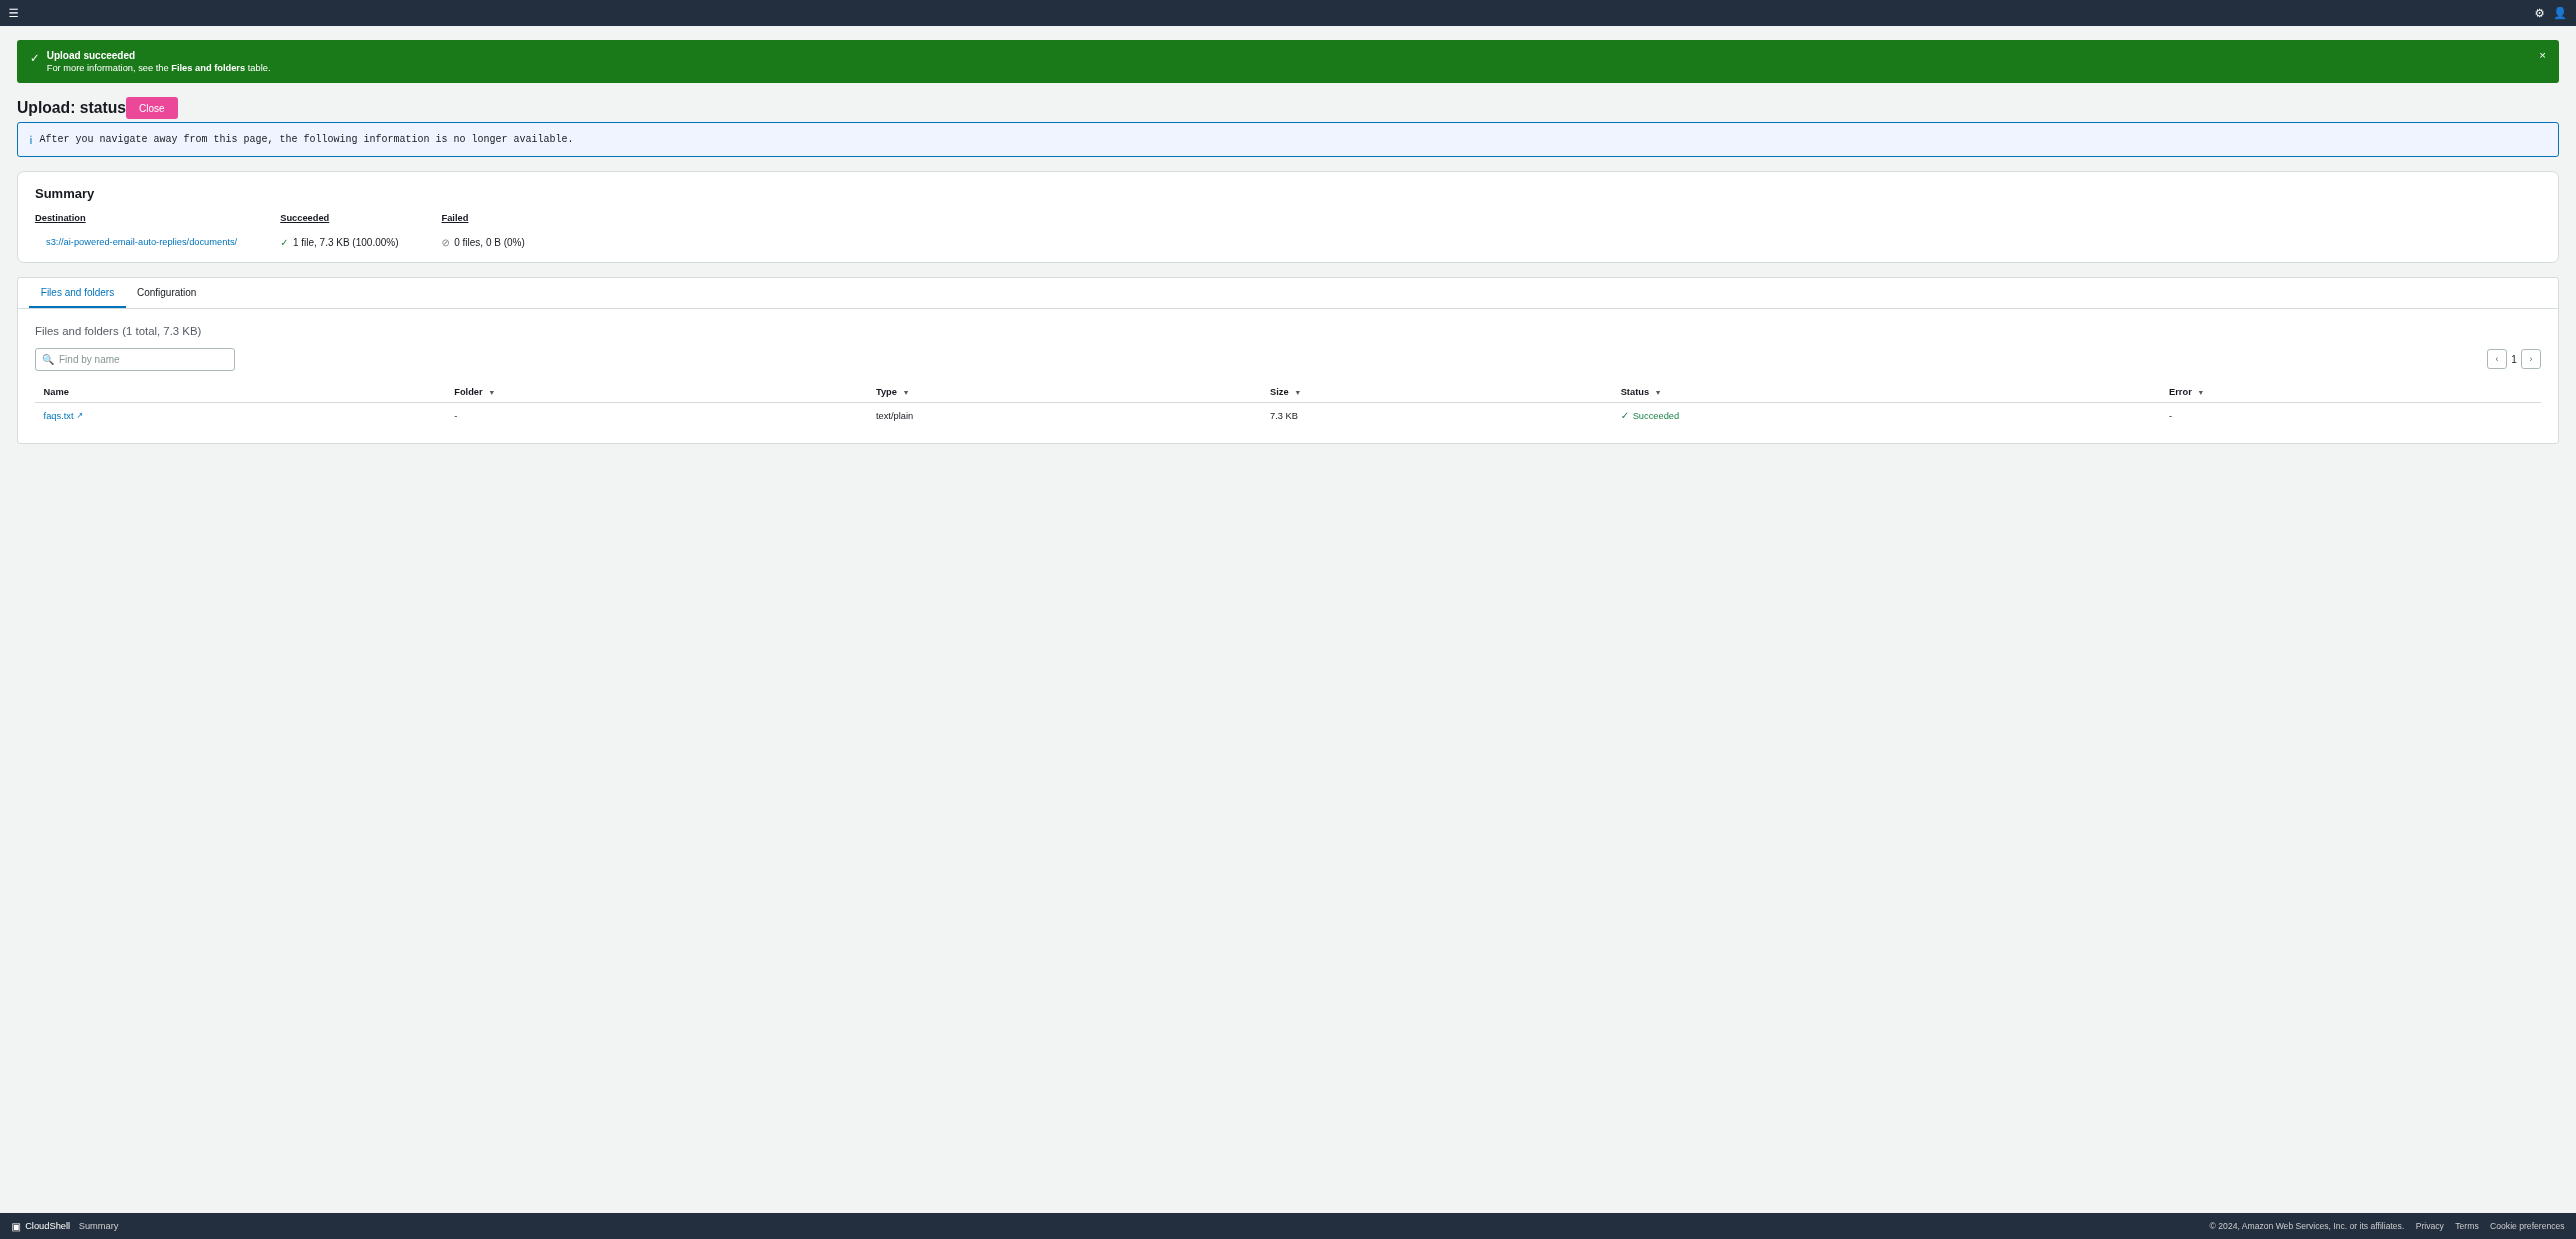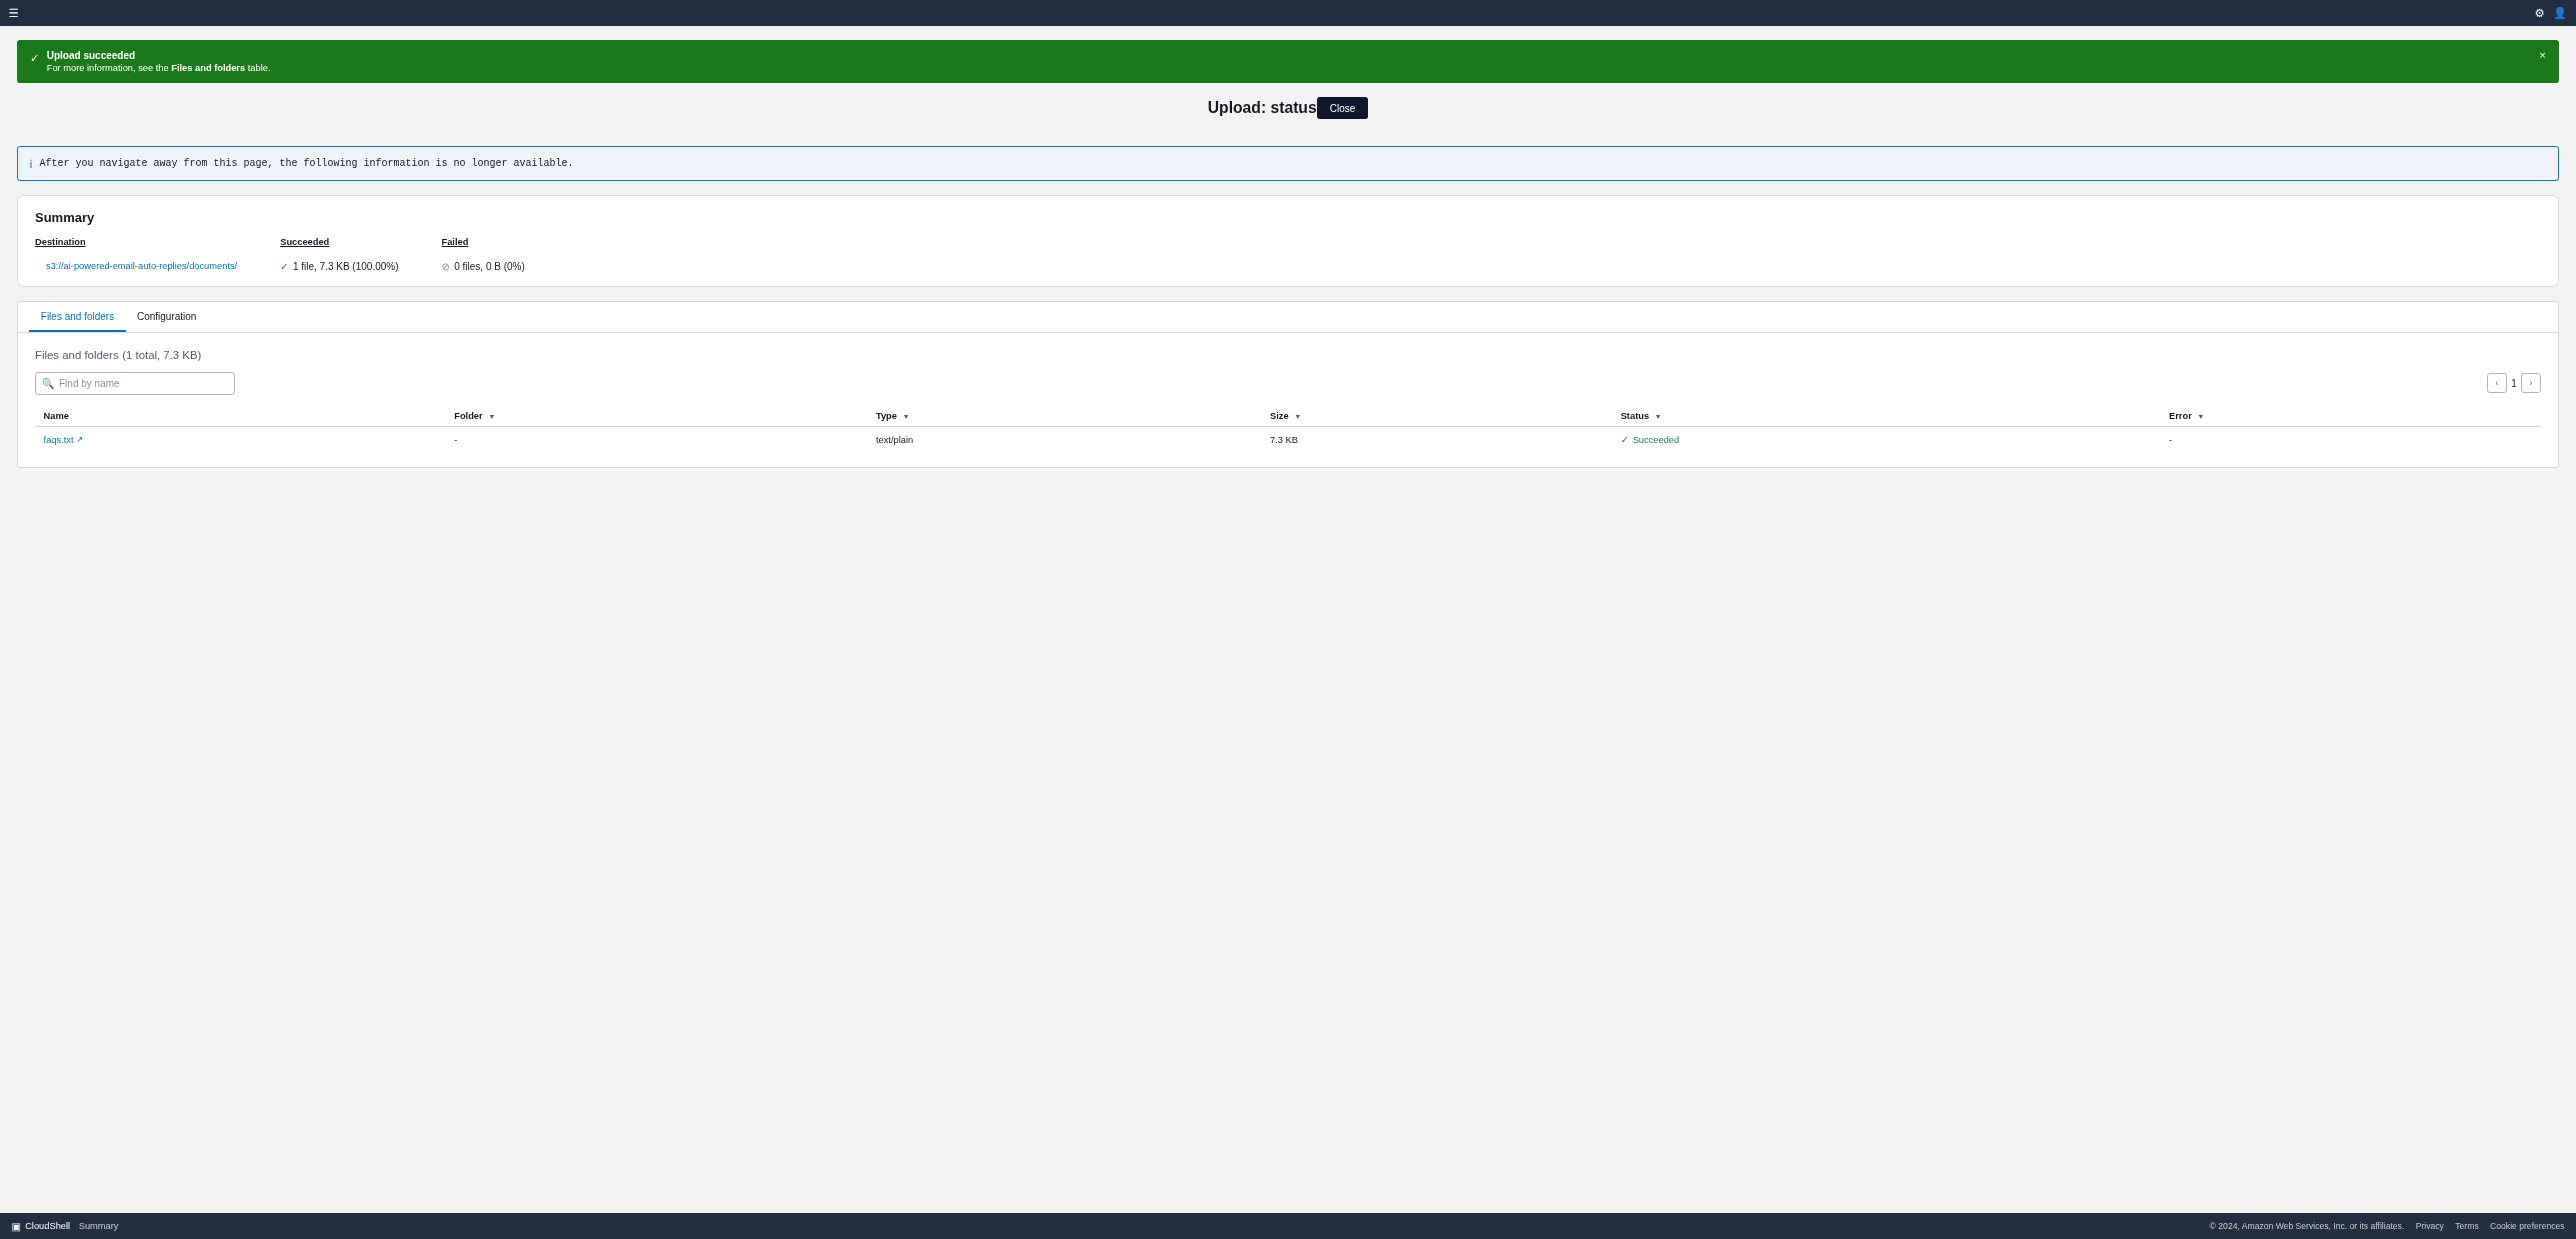--- a/index.html
+++ b/index.html
@@ -90,30 +90,30 @@
       cursor: pointer;
       font-size: 11.4px;
       padding: 0;
       line-height: 1;
     }
 
     
     .page-header {
       display: flex;
       align-items: center;
-      justify-content: center;
-      margin-bottom: 27px;
+      justify-content: flex-start;
+      margin-bottom: 3px;
     }
     .page-title {
       font-size: 15.7px;
       font-weight: 700;
       color: #16191f;
     }
     .close-btn {
-      background: #0f172a;
+      background: #ec4899;
       color: #fff;
       border: none;
       border-radius: 2.9px;
       padding: 5.7px 13px;
       font-size: 10px;
       font-weight: 500;
       cursor: pointer;
     }
 
     

